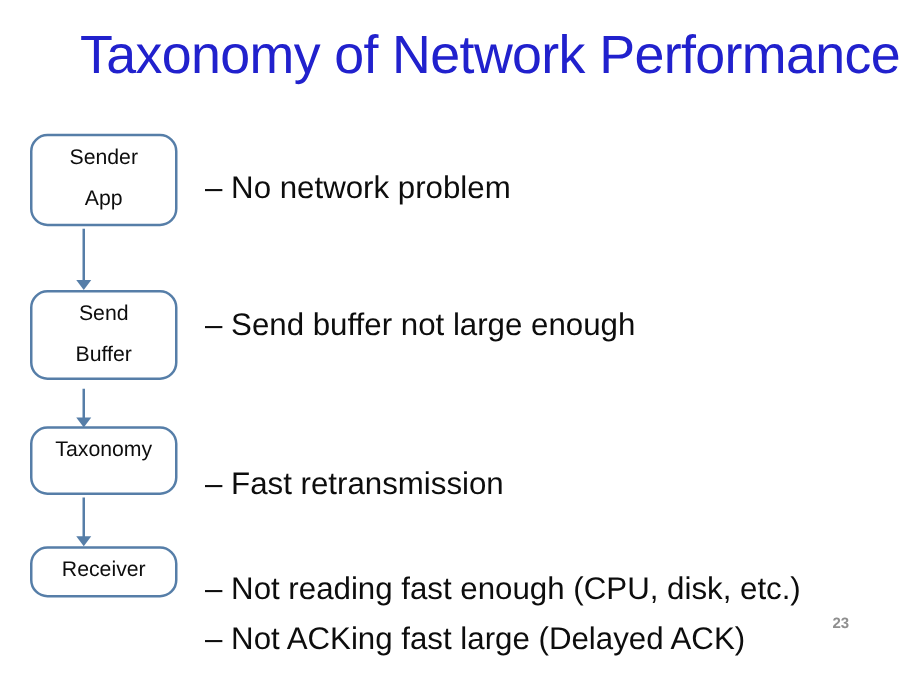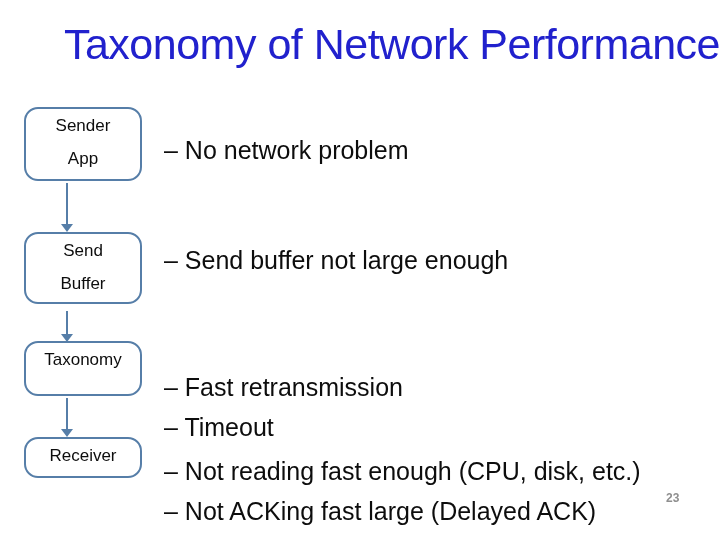--- a/index.html
+++ b/index.html
@@ -116,21 +116,20 @@
   <div class="bullets bullets-1">
     <div>– No network problem</div>
   </div>
 
   <div class="bullets bullets-2">
     <div>– Send buffer not large enough</div>
   </div>
 
   <div class="bullets bullets-3">
     <div>– Fast retransmission</div>
-    <div>– Timeout</div>
   </div>
 
   <div class="bullets bullets-4">
     <div>– Not reading fast enough (CPU, disk, etc.)</div>
     <div>– Not ACKing fast large (Delayed ACK)</div>
   </div>
 
   <div class="pagenum">23</div>
 
 </div>

